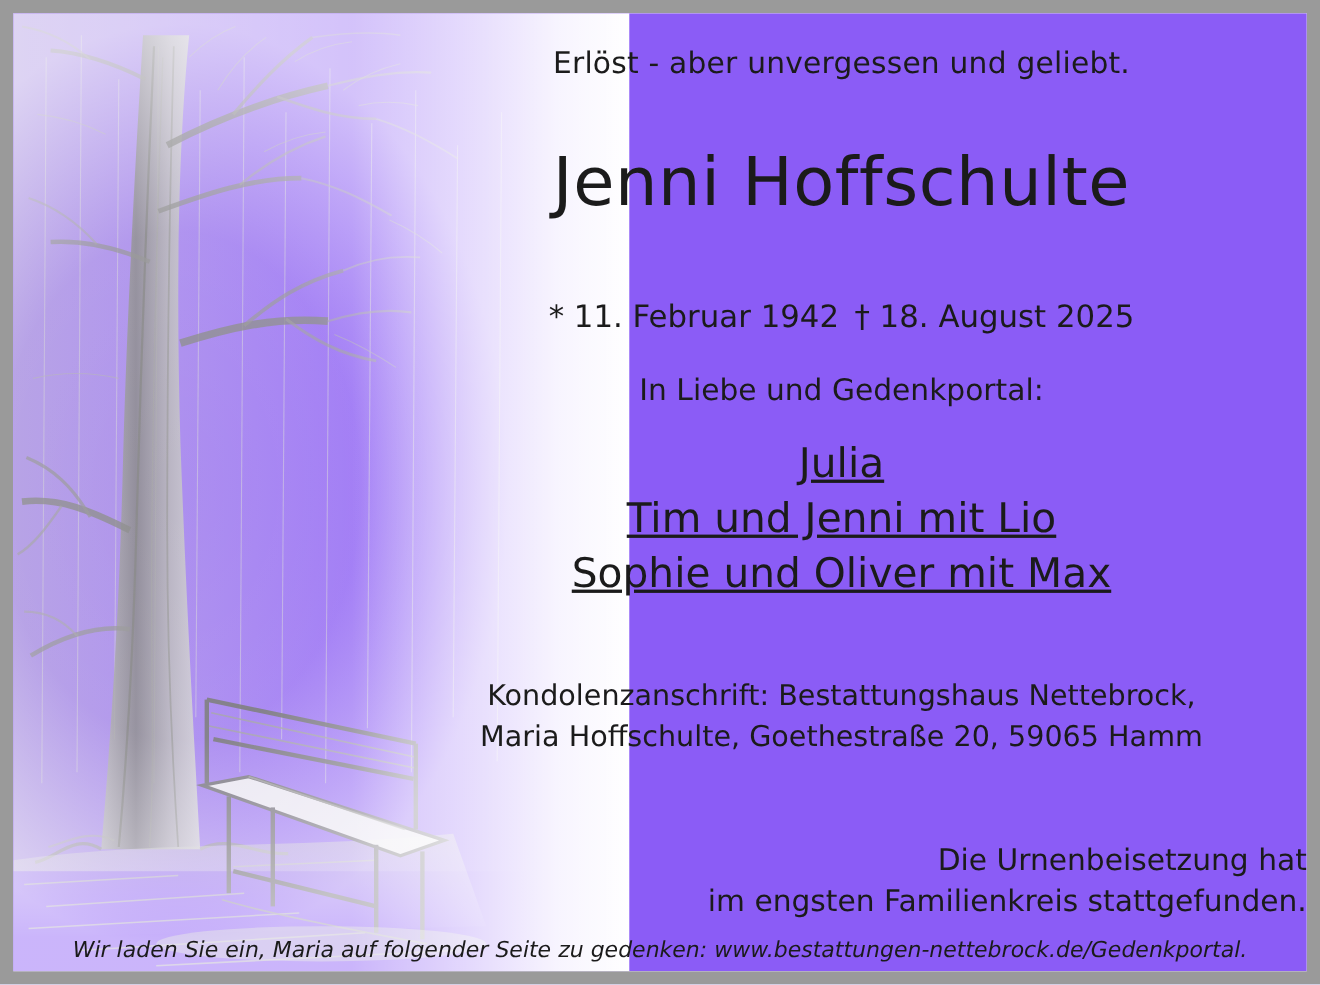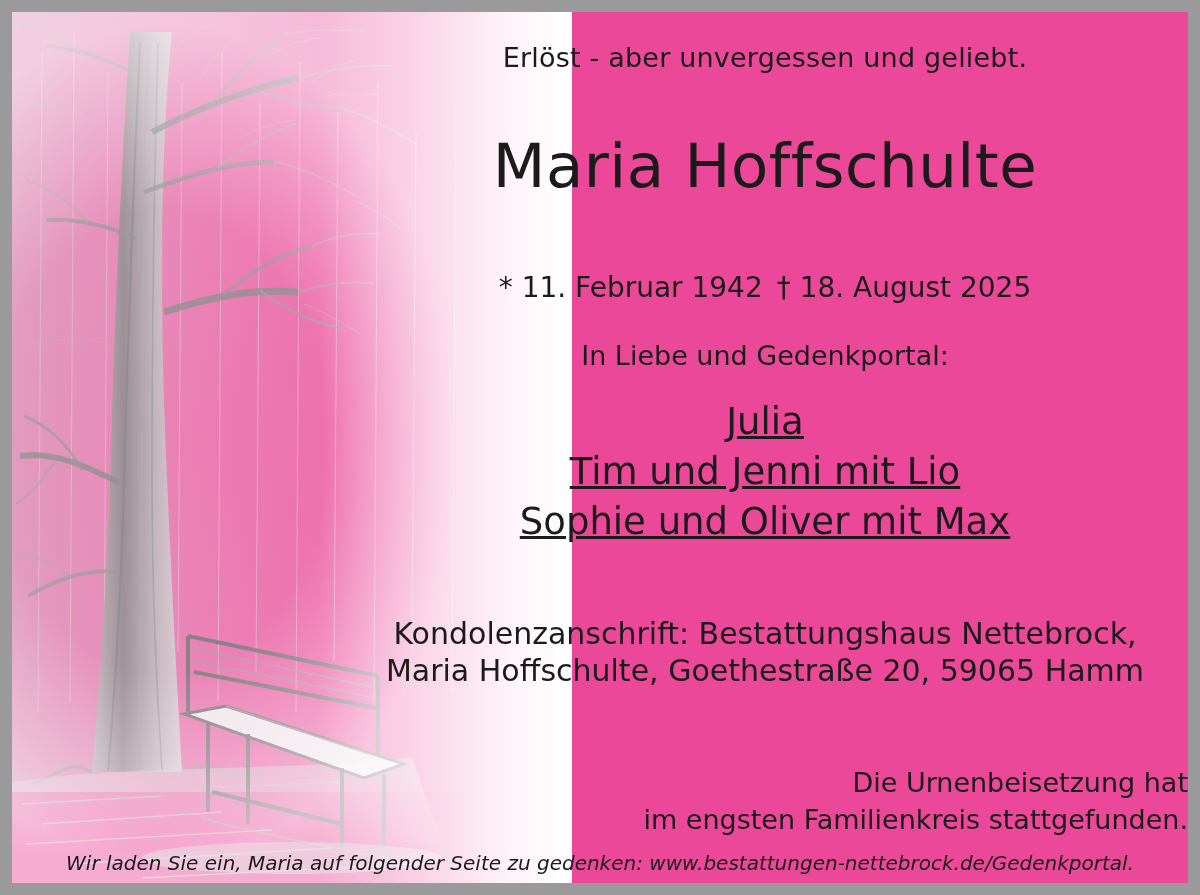--- a/index.html
+++ b/index.html
@@ -19,21 +19,21 @@
     height: 895px;
     box-sizing: border-box;
     border: 12px solid #9a9a9a;
     background: #ffffff;
     overflow: hidden;
   }
   .inner {
     position: relative;
     width: 100%;
     height: 100%;
-    background: #ec4899;
+    background: #8b5cf6;
     overflow: hidden;
   }
 
   
   .artwork {
     position: absolute;
     left: 0;
     top: 0;
     width: 520px;
     height: 871px;
@@ -116,21 +116,21 @@
     line-height: 50px;
     white-space: nowrap;
     text-decoration: underline;
   }
 
   .condolence {
     position: absolute;
     top: 603px;
     left: 0;
     width: 100%;
-    font-size: 30px;
+    font-size: 26px;
     line-height: 37px;
   }
 
   .burial {
     position: absolute;
     top: 752px;
     left: 0;
     width: 100%;
     font-size: 27px;
     line-height: 37px;
@@ -276,21 +276,21 @@
 
         <ellipse cx="280" cy="846" rx="150" ry="16" fill="#cfcfcf" opacity="0.5"></ellipse>
       </svg>
     </div>
     <div class="wash"></div>
 
     <div class="text-col">
 
       <div class="verse">Erlöst - aber unvergessen und geliebt.</div>
 
-      <div class="name">Maria Hoffschulte</div>
+      <div class="name">Jenni Hoffschulte</div>
 
       <div class="dates">
         <span>* 11. Februar 1942</span><span class="sep"></span><span>† 18. August 2025</span>
       </div>
 
       <div class="dedication">In Liebe und Gedenkportal:</div>
 
       <div class="mourners">
         <div>Julia</div>
         <div>Tim und Jenni mit Lio</div>

